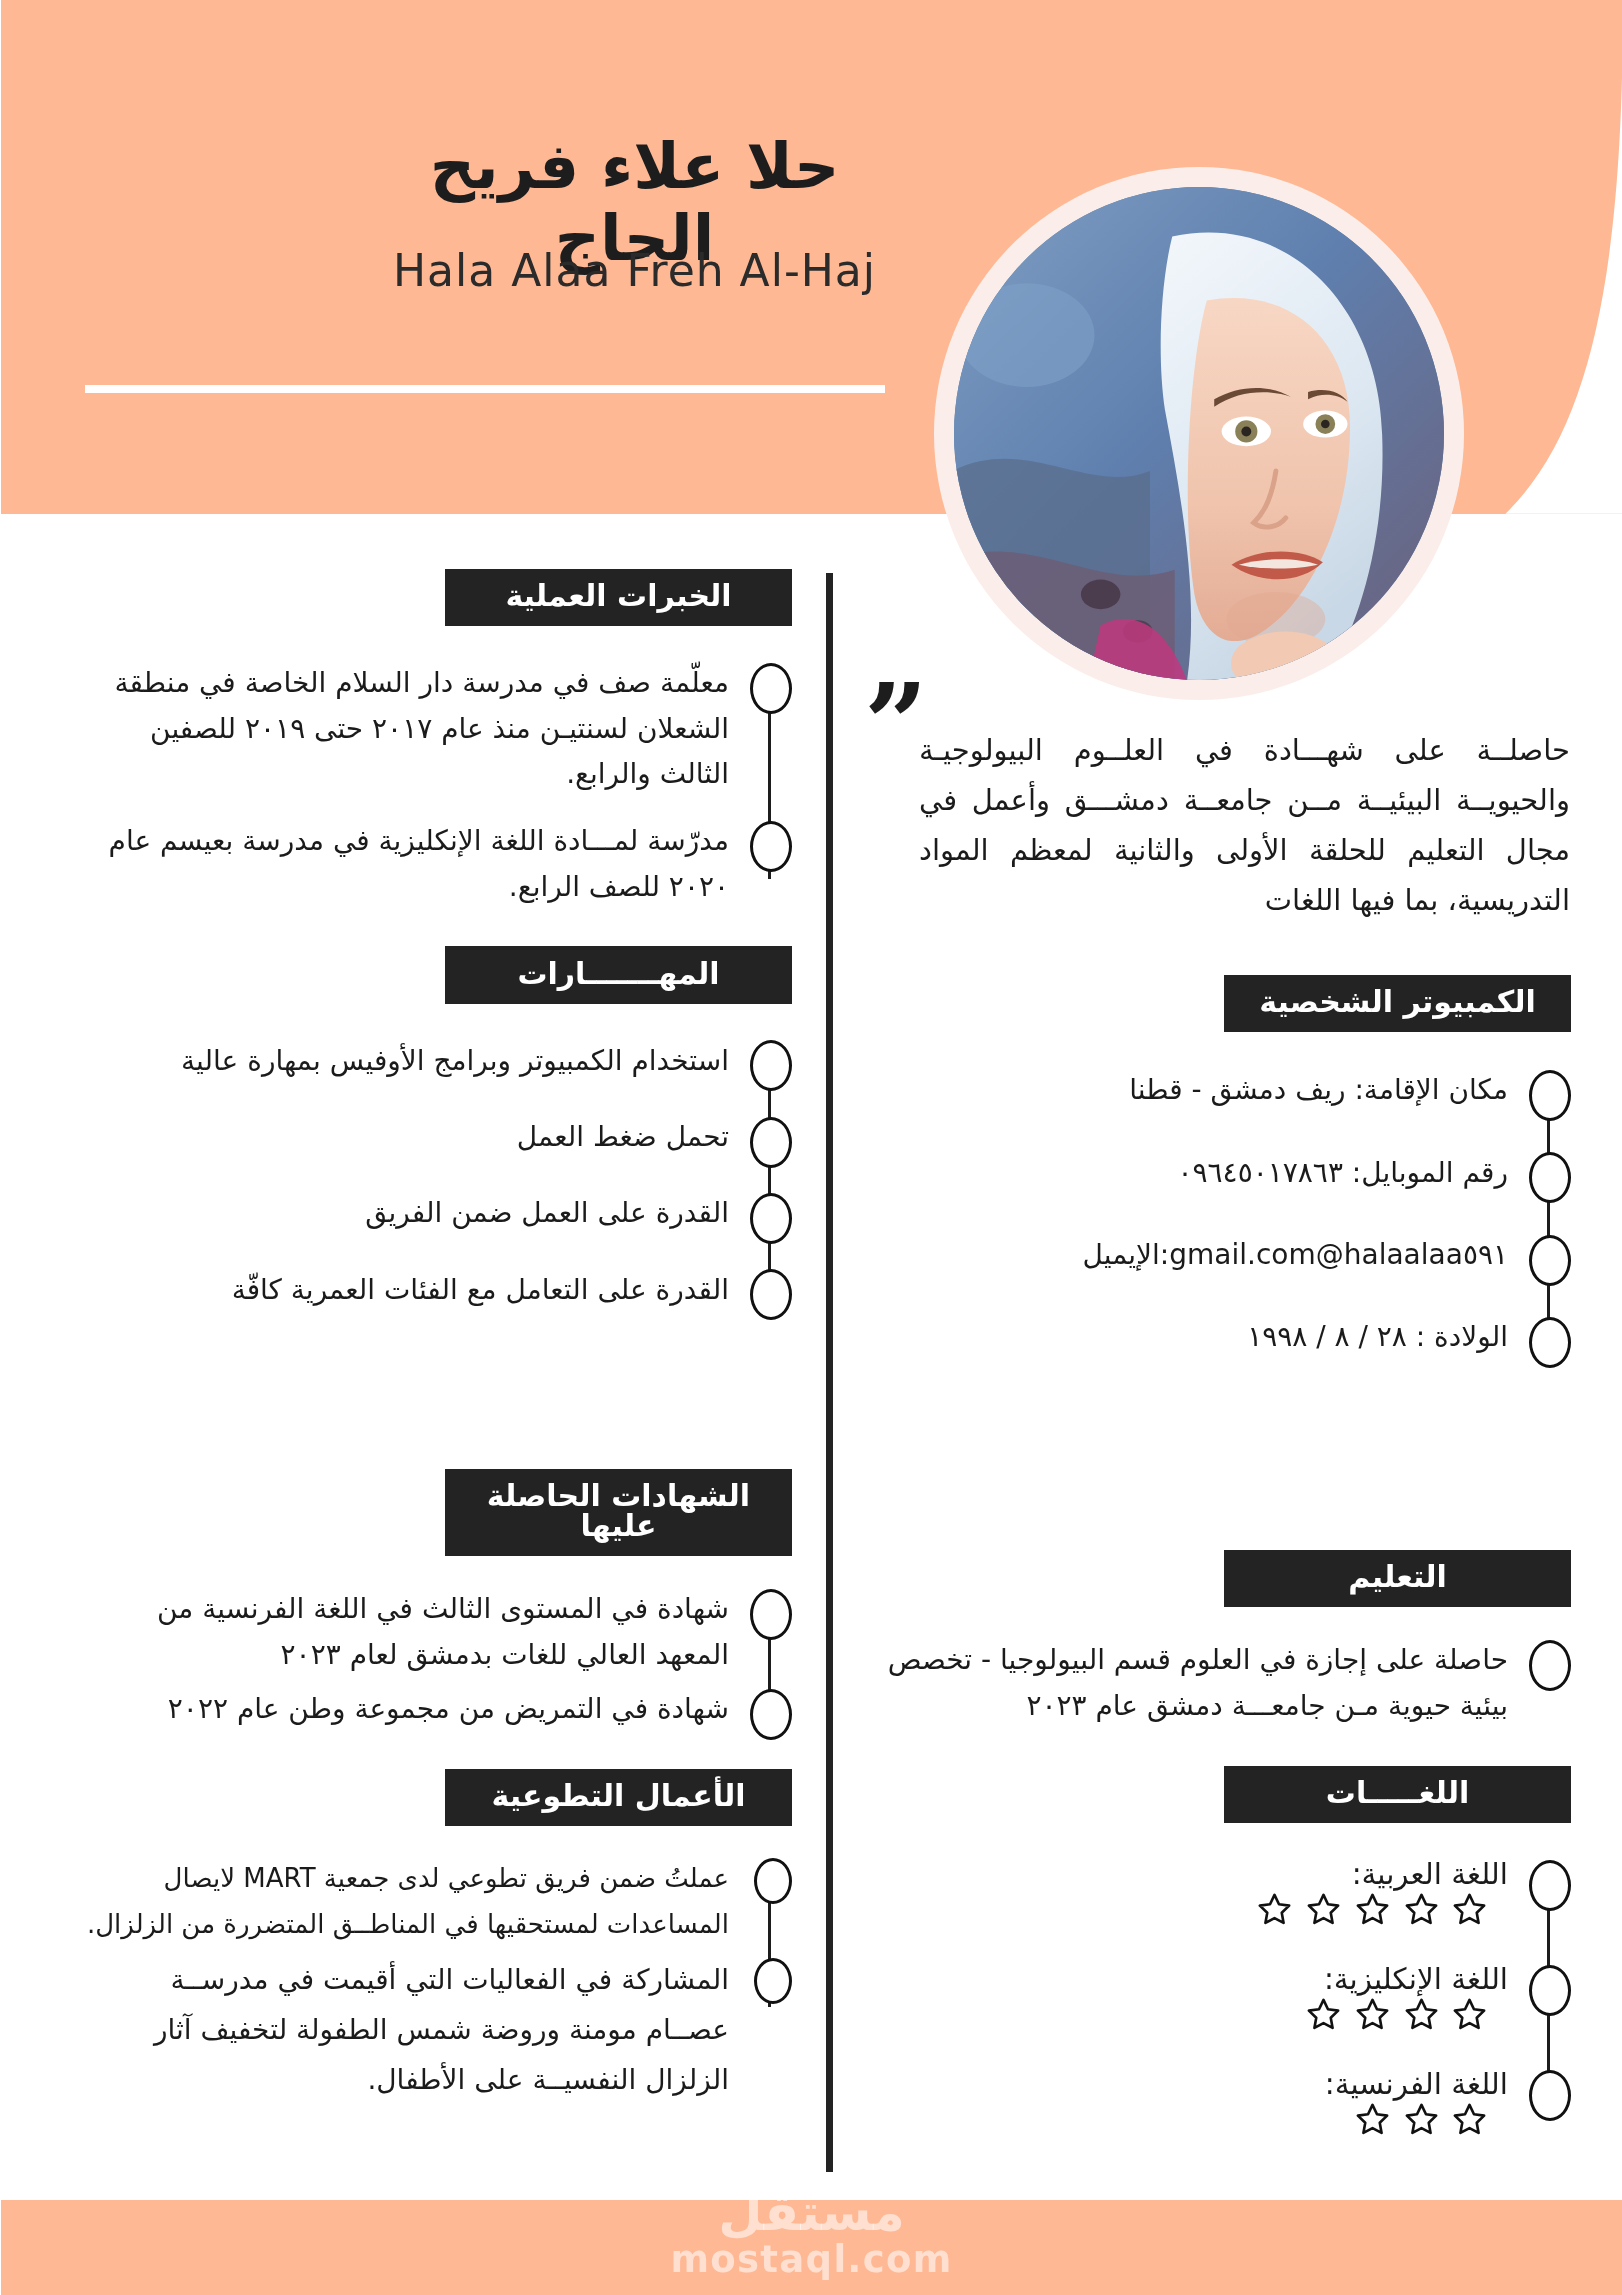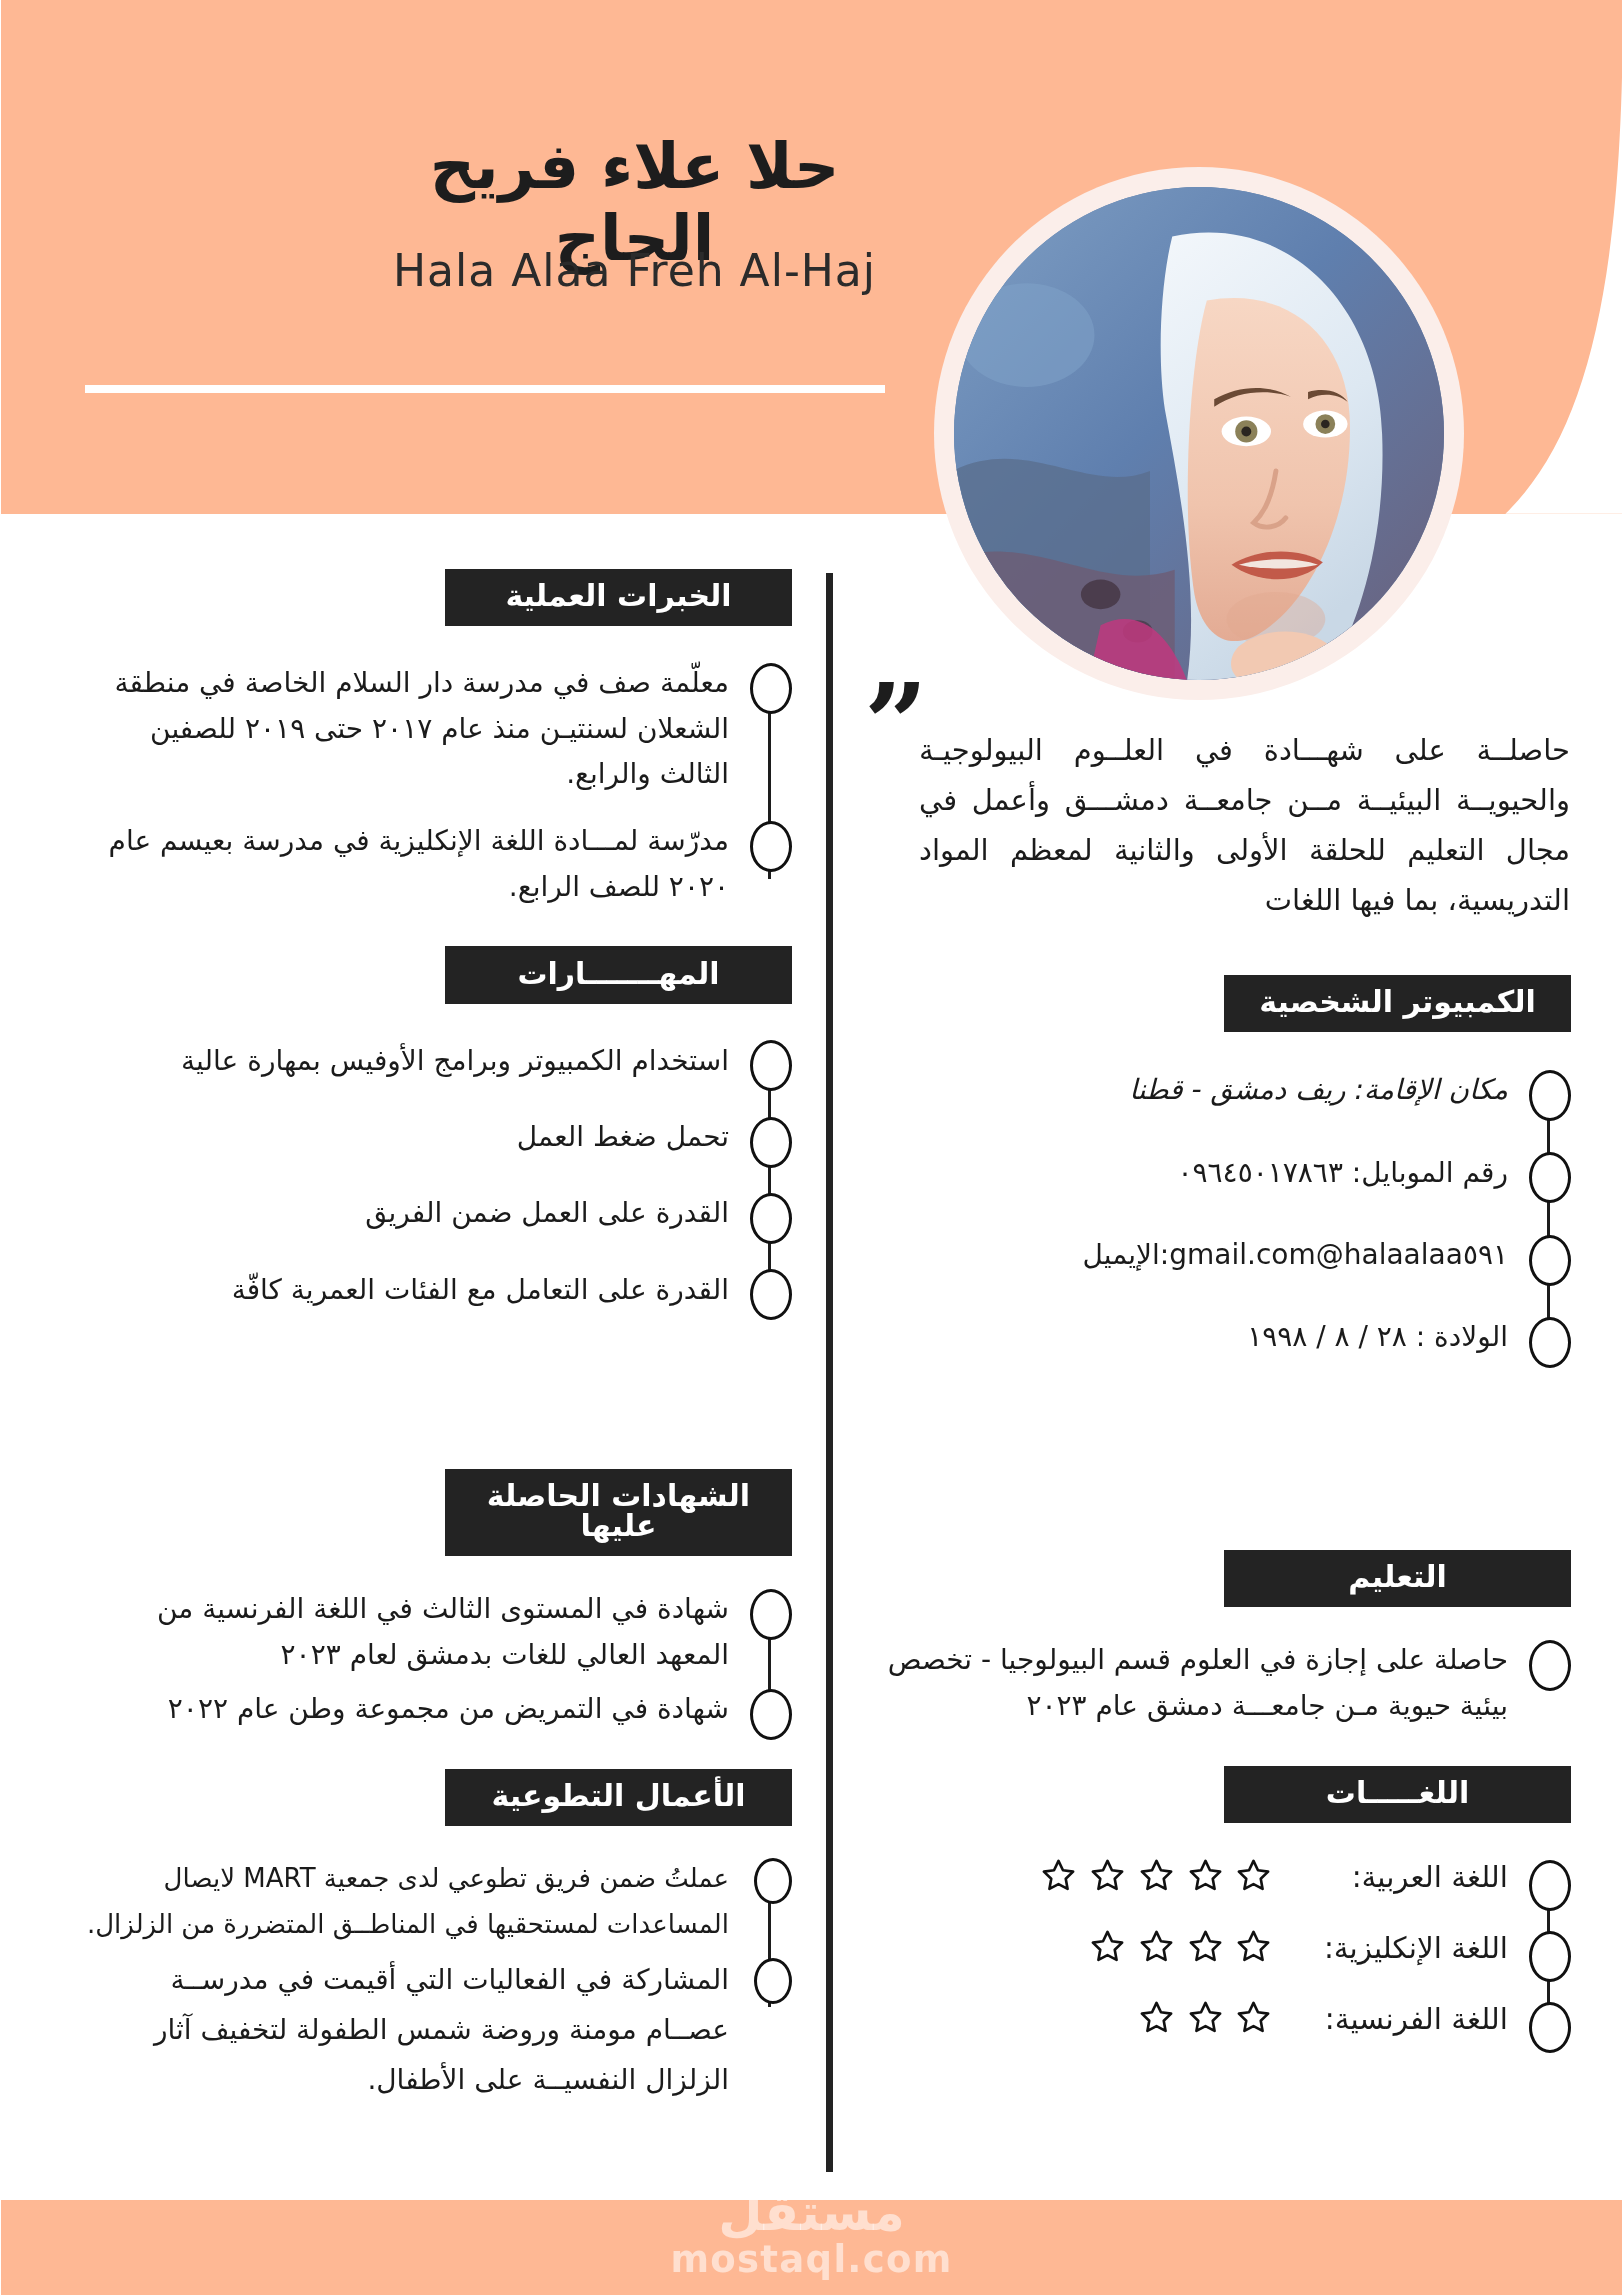--- a/index.html
+++ b/index.html
@@ -203,24 +203,25 @@
     direction: rtl;
     text-align: justify;
     text-align-last: right;
     font-weight: 500;
   }
 
   
   .lang-row {
     position: relative;
     display: flex;
-    align-items: flex-end;
+    align-items: flex-start;
     justify-content: flex-start;
     direction: rtl;
     margin-bottom: 34px;
+    flex-direction: column;
   }
   .lang-label {
     font-size: 29.4px;
     color: #1b1b1b;
     font-weight: 500;
     white-space: nowrap;
     min-width: 216px;
     text-align: right;
   }
   .stars {
@@ -413,21 +414,21 @@
 
   </div>
 
   <div class="col-right" style="top:975px;">
 
     <div class="chip-row-right">
       <div class="chip chip-right" style="margin-left:auto;margin-right:0;">الكمبيوتر الشخصية</div>
     </div>
     <div class="timeline tl-right" style="margin-top:35px;">
       <div class="tl-rail" style="top:27.5px;bottom:26px;"></div>
-      <div class="tl-item" style="margin-bottom:37px;font-style:italic;">
+      <div class="tl-item" style="margin-bottom:37px;">
         <span class="tl-dot"></span>
         <div class="tl-text">مكان الإقامة: ريف دمشق - قطنا</div>
       </div>
       <div class="tl-item" style="margin-bottom:37px;">
         <span class="tl-dot"></span>
         <div class="tl-text">رقم الموبايل: ٠٩٦٤٥٠١٧٨٦٣</div>
       </div>
       <div class="tl-item" style="margin-bottom:37px;">
         <span class="tl-dot"></span>
         <div class="tl-text">halaalaa٥٩١@gmail.com:الإيميل</div>

